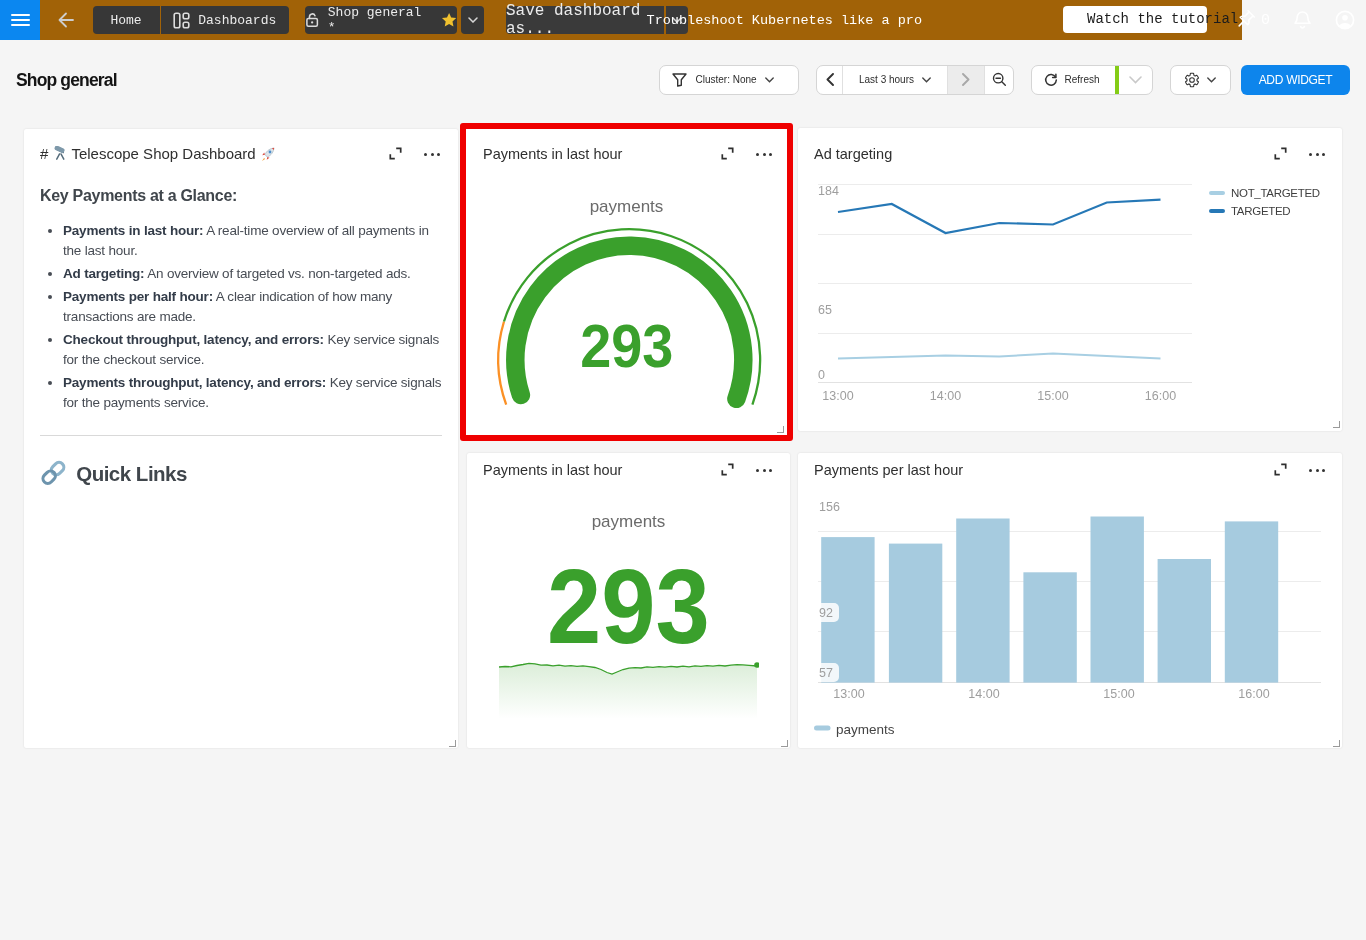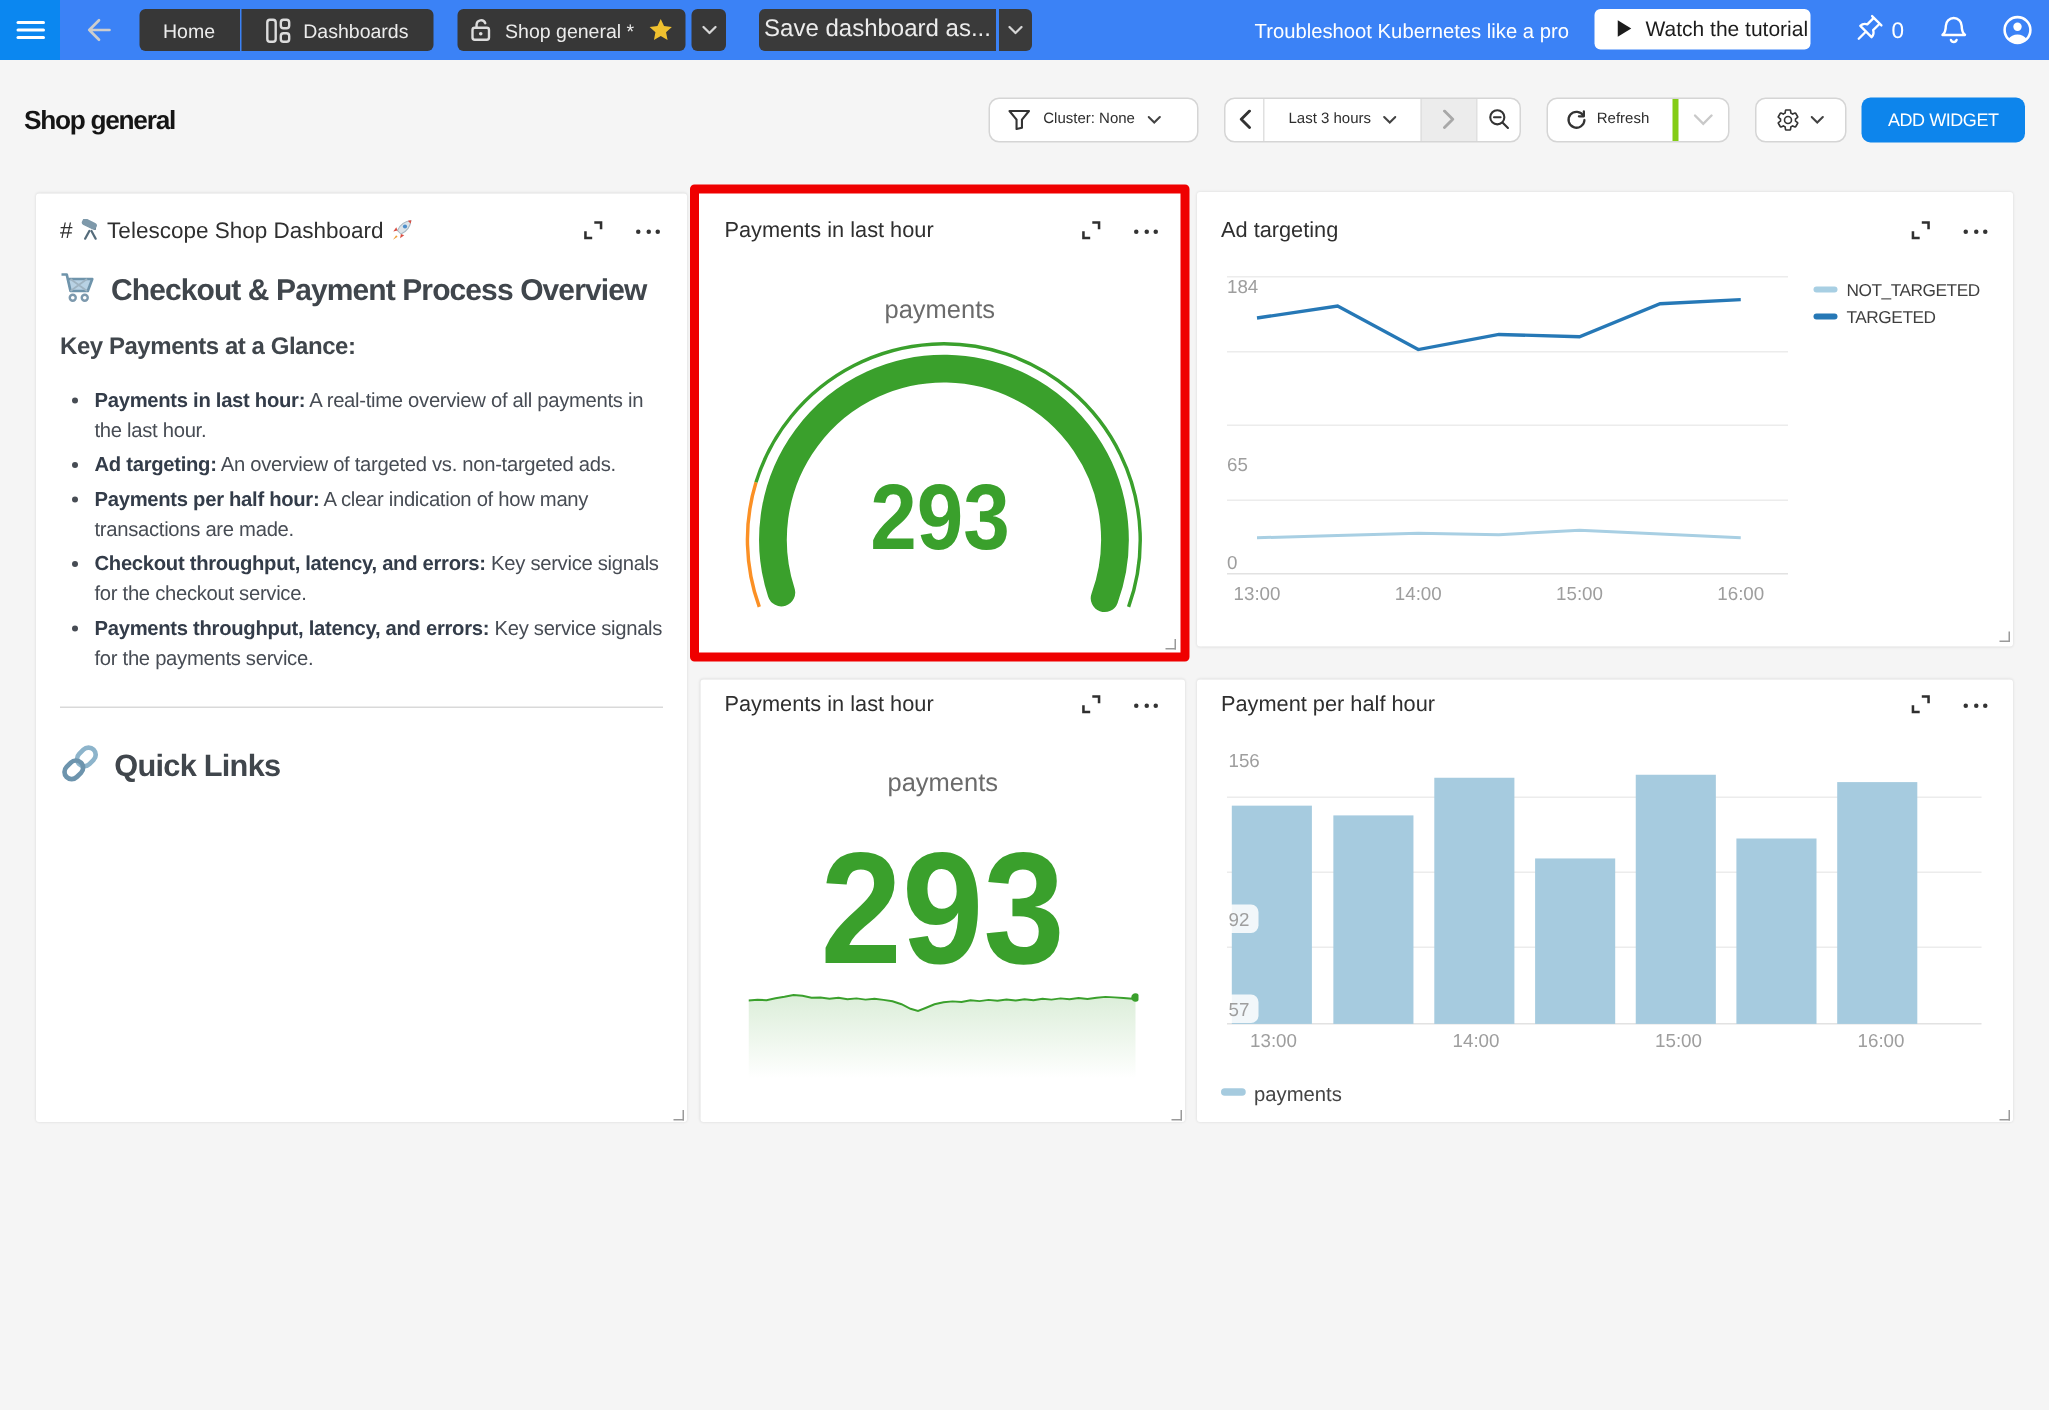--- a/index.html
+++ b/index.html
@@ -1,20 +1,20 @@
 <!DOCTYPE html>
 <html><head>
 <meta charset="utf-8">
 <style>
   * { margin:0; padding:0; box-sizing:border-box; -webkit-font-smoothing:antialiased; }
   html,body { width:1366px; height:940px; overflow:hidden; }
   body { font-family:"Liberation Sans", sans-serif; background:#f5f5f5; position:relative; }
   .abs { position:absolute; }
   
-  #topbar { position:absolute; left:0; top:0; width:1366px; height:40px; background:#3b82f6; }
+  #topbar { position:absolute; left:0; top:0; width:1242px; height:40px; background:#a16207;font-family:Liberation Mono, monospace; }
   #burger { position:absolute; left:0; top:0; width:40px; height:40px; background:#0b87f0; }
   #burger span { position:absolute; left:10.5px; width:19px; height:2.4px; background:#fff; border-radius:1px; }
   .tab { position:absolute; top:6px; height:28px; background:#373737; color:#ececec; font-size:13px;
          display:flex; align-items:center; justify-content:center; }
   
   .btn { position:absolute; top:64.5px; height:30.5px; background:#fff; border:1px solid #d5d5d5;
          border-radius:7px; display:flex; align-items:center; color:#2d2d2d; font-size:10px; white-space:nowrap; }
   
   .card { position:absolute; background:#fff; border-radius:2px; box-shadow:0 0 2px rgba(0,0,0,0.12); }
   .wtitle { position:absolute; font-size:14.5px; color:#2f2f2f; }
@@ -179,21 +179,21 @@
         <circle cx="10" cy="6" r="1.4" fill="#4d8fcc"></circle>
         <path d="M5.0 8.7 L2.2 9.3 L4.2 6.5 Z" fill="#d94f44"></path>
         <path d="M7.3 11.0 L6.7 13.8 L9.5 11.8 Z" fill="#d94f44"></path>
         <path d="M14.2 1.8 L11.9 2.2 L13.8 4.1 Z" fill="#d94f44"></path>
         <path d="M4.1 11.9 L2.0 14.9 L5.1 12.9 Z" fill="#f0a03c"></path>
       </svg>
   </div>
   <div class="wtitle" style="left:483px;top:146px;">Payments in last hour</div>
   <div class="wtitle" style="left:814px;top:146px;">Ad targeting</div>
   <div class="wtitle" style="left:483px;top:462px;">Payments in last hour</div>
-  <div class="wtitle" style="left:814px;top:462px;">Payment per half hour</div>
+  <div class="wtitle" style="left:814px;top:462px;">Payments per last hour</div>
 
   <svg class="abs" style="left:389px;top:147px" width="13" height="13" viewBox="0 0 13 13">
       <path d="M7.2 1.3 H11.7 V5.8 M5.8 11.7 H1.3 V7.2" fill="none" stroke="#2f2f2f" stroke-width="1.7"></path>
     </svg>
   <div class="dots" style="left:424px;top:152px">
       <i></i>
       <i></i>
       <i></i>
     </div>
   <svg class="abs" style="left:721px;top:147px" width="13" height="13" viewBox="0 0 13 13">
@@ -229,29 +229,20 @@
       <i></i>
     </div>
 
   <div class="corner" style="left:449px;top:740px;"></div>
   <div class="corner" style="left:777px;top:426px;"></div>
   <div class="corner" style="left:1333px;top:421px;"></div>
   <div class="corner" style="left:781px;top:740px;"></div>
   <div class="corner" style="left:1333px;top:740px;"></div>
 
   <div id="md" class="abs" style="left:40px;top:170px;width:402px;color:#474c54;letter-spacing:-0.2px;">
-    <div style="font-size:20px;font-weight:bold;color:#40464c;margin-top:11px;letter-spacing:-0.6px;white-space:nowrap;">
-      <svg width="24" height="22" viewBox="0 0 24 22" style="vertical-align:-3px;margin-right:5px;">
-        <path d="M4.5 5 L6.5 12.5 H18 L20.8 5 Z" fill="#b8d2e4" stroke="none"></path>
-          <path d="M1 2 H4.5 L7 13 H18.5 L21.5 5 H6" fill="none" stroke="#6f94ab" stroke-width="1.8" stroke-linejoin="round"></path>
-        <circle cx="8.5" cy="17.5" r="2" fill="none" stroke="#7d99ad" stroke-width="1.6"></circle>
-        <circle cx="16.5" cy="17.5" r="2" fill="none" stroke="#7d99ad" stroke-width="1.6"></circle>
-        <path d="M7 5 L18 13 M18 5 L7 13" stroke="#9fb4c2" stroke-width="1.2"></path>
-      </svg>
-      Checkout &amp; Payment Process Overview</div>
     <div style="font-size:16px;font-weight:bold;color:#40464c;margin-top:17px;letter-spacing:-0.3px;">Key Payments at a Glance:</div>
     <ul style="margin-top:16px;padding-left:23px;font-size:13.5px;line-height:20px;" id="klist">
       <li style="margin-bottom:3px;"><b>Payments in last hour:</b> A real-time overview of all payments in the last hour.</li>
       <li style="margin-bottom:3px;"><b>Ad targeting:</b> An overview of targeted vs. non-targeted ads.</li>
       <li style="margin-bottom:3px;"><b>Payments per half hour:</b> A clear indication of how many transactions are made.</li>
       <li style="margin-bottom:3px;"><b>Checkout throughput, latency, and errors:</b> Key service signals for the checkout service.</li>
       <li><b>Payments throughput, latency, and errors:</b> Key service signals for the payments service.</li>
     </ul>
     <div style="height:1px;background:#d9d9d9;margin-top:22px;"></div>
     <div style="font-size:20.5px;font-weight:bold;color:#40464c;margin-top:24px;letter-spacing:-0.5px;">

